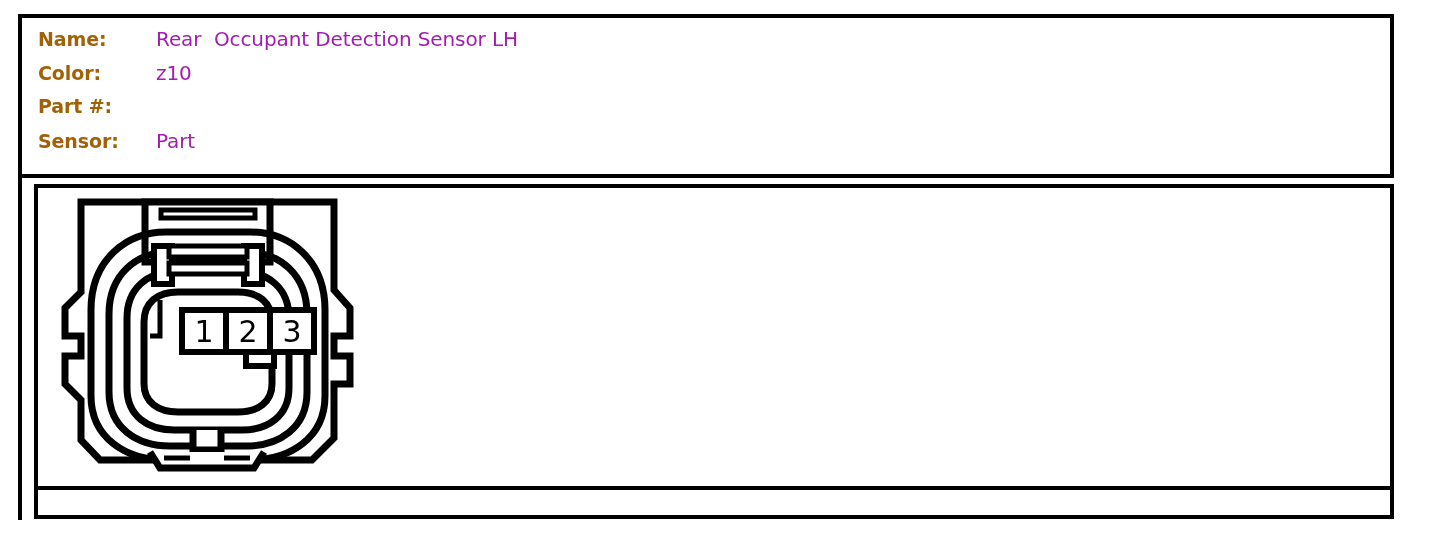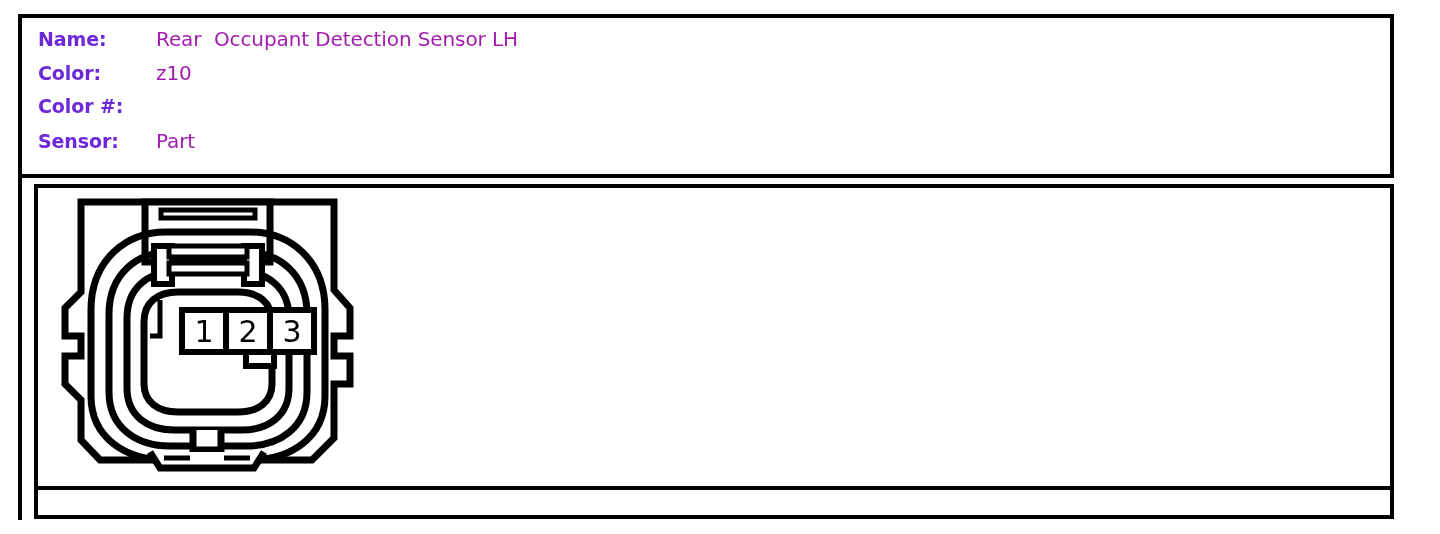--- a/index.html
+++ b/index.html
@@ -54,21 +54,21 @@
   .spec-row {
     display: flex;
     align-items: baseline;
     height: 34px;
   }
   .spec-label {
     width: 118px;
     flex: 0 0 118px;
     font-size: 19px;
     font-weight: bold;
-    color: #6d28d9;
+    color: #a16207;
     letter-spacing: -0.1px;
     white-space: nowrap;
   }
   .spec-value {
     font-size: 20px;
     font-weight: normal;
     color: #a21caf;
     white-space: pre;
     letter-spacing: -0.1px;
   }
@@ -131,21 +131,21 @@
         <span class="spec-label">Name:</span>
         <span class="spec-value">Rear  Occupant Detection Sensor LH</span>
       </div>
 
       <div class="spec-row">
         <span class="spec-label">Color:</span>
         <span class="spec-value">z10</span>
       </div>
 
       <div class="spec-row">
-        <span class="spec-label">Color #:</span>
+        <span class="spec-label">Part #:</span>
       </div>
 
       <div class="spec-row">
         <span class="spec-label">Sensor:</span>
         <span class="spec-value">Part</span>
       </div>
 
     </div>
   </div>
 

